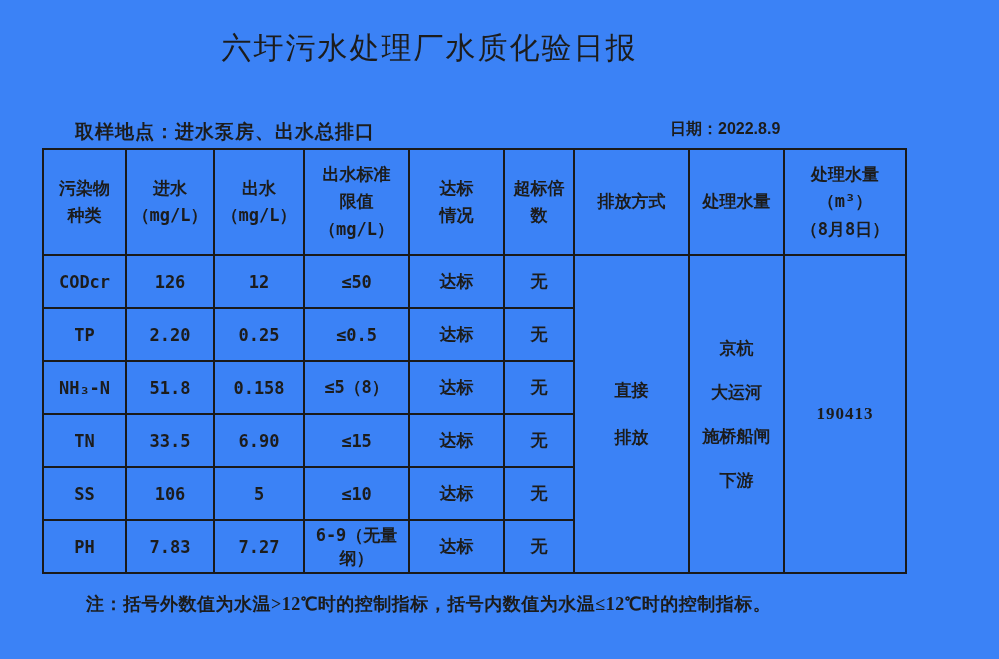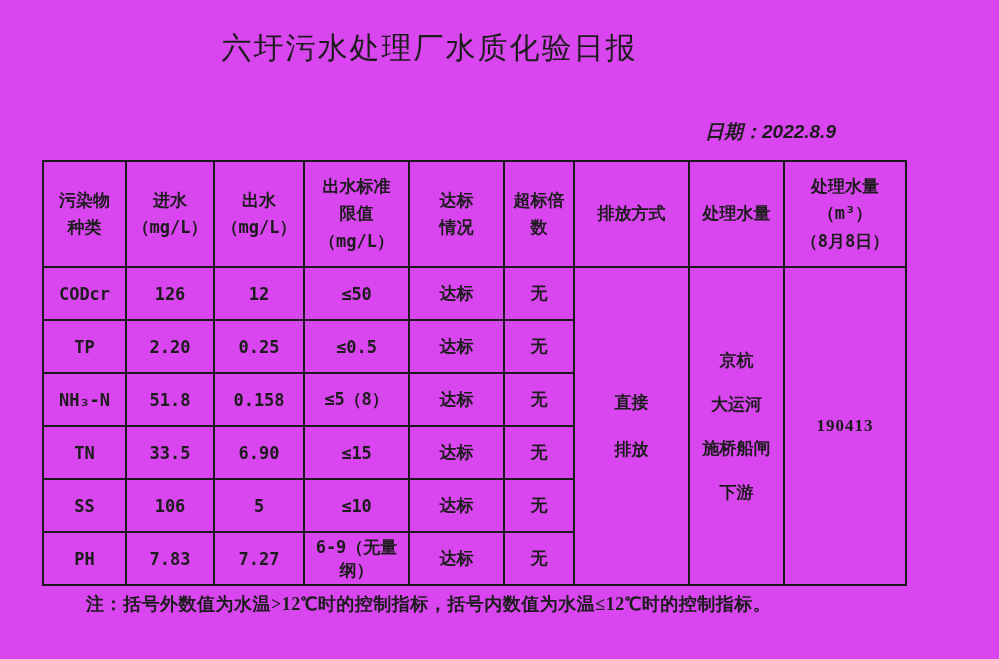--- a/index.html
+++ b/index.html
@@ -1,21 +1,21 @@
 <!DOCTYPE html>
 <html><head>
 <meta charset="utf-8">
 <style>
   * { margin: 0; padding: 0; box-sizing: border-box; }
   html, body { background: #f2f2f2; }
   .page {
     position: relative;
     width: 999px;
     height: 659px;
-    background: #d946ef;
+    background: #3b82f6;
     color: #1c1c1c;
     font-family: "Liberation Serif", serif;
     overflow: hidden;
     margin: 0 auto;
   }
   .report-title {
     position: absolute;
     top: 28px;
     left: 0;
     width: 100%;
@@ -30,29 +30,28 @@
     position: absolute;
     top: 119px;
     left: 75px;
     font-size: 19px;
     font-weight: 700;
     letter-spacing: 1px;
   }
   .meta-date {
     position: absolute;
     top: 119px;
-    left: 705px;
-    font-size: 19px;
+    left: 670px;
+    font-size: 16px;
     font-weight: 700;
     font-family: "Liberation Sans", sans-serif;
-    font-style: italic;
   }
   table.report-table {
     position: absolute;
-    top: 160px;
+    top: 148px;
     left: 42px;
     width: 863px;
     border-collapse: collapse;
     table-layout: fixed;
     font-family: "DejaVu Sans Mono", "Liberation Serif", serif;
   }
   table.report-table th,
   table.report-table td {
     border: 2px solid #1a1a1a;
     text-align: center;
@@ -87,20 +86,21 @@
     margin-left: 24px;
   }
 </style>
 </head>
 <body>
 
 <div class="page">
 
   <h1 class="report-title">六圩污水处理厂水质化验日报</h1>
 
+  <div class="meta-sampling"><span>取样地点：</span><span>进水泵房、出水总排口</span></div>
 
   <div class="meta-date"><span>日期：</span><span>2022.8.9</span></div>
 
   <table class="report-table">
     <colgroup>
       <col style="width:83px">
         <col style="width:88px">
         <col style="width:90px">
       <col style="width:105px">
         <col style="width:95px">

